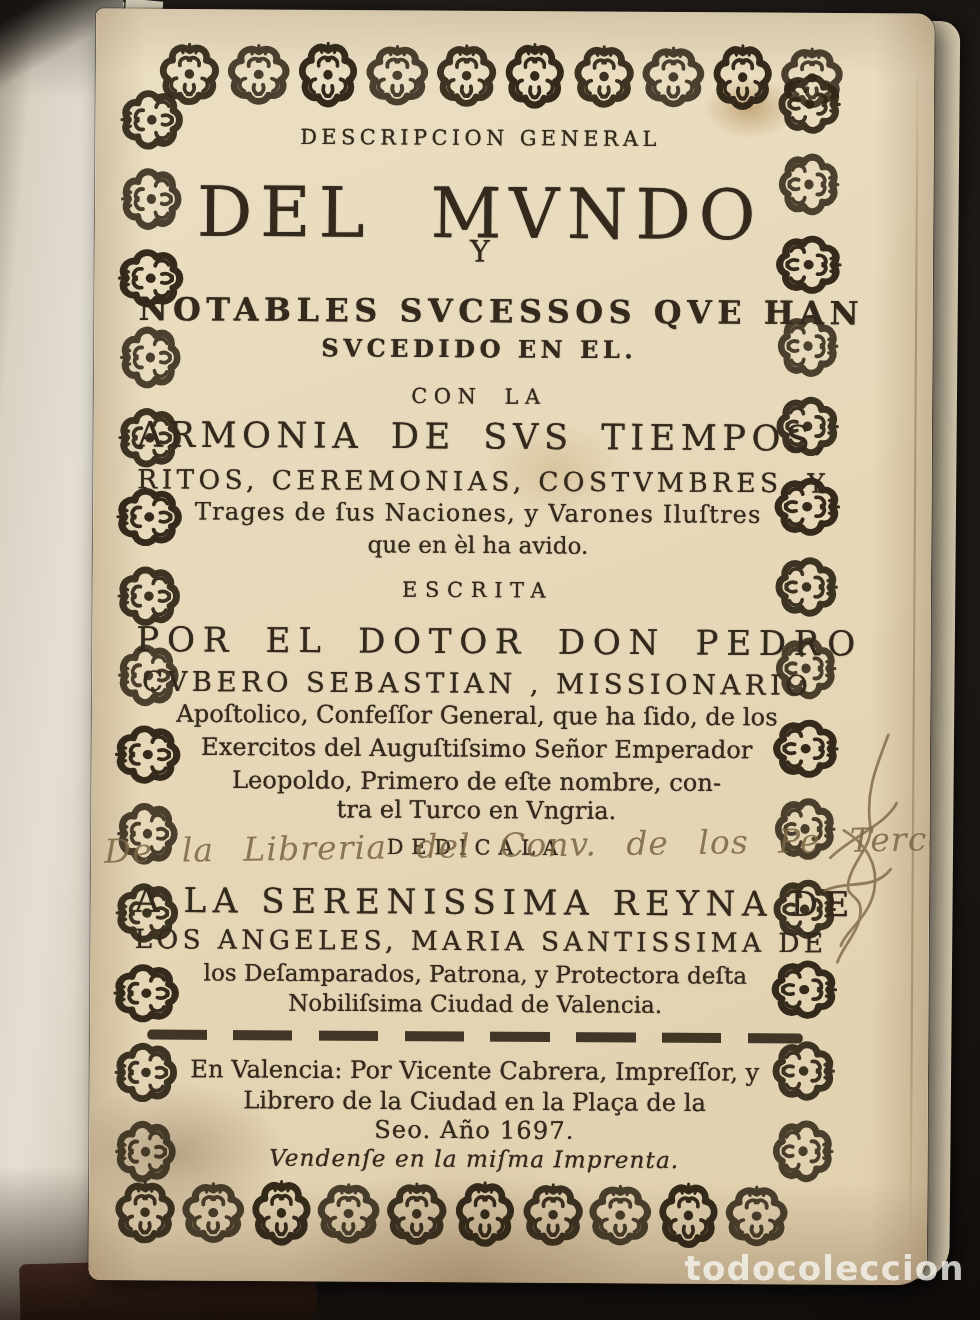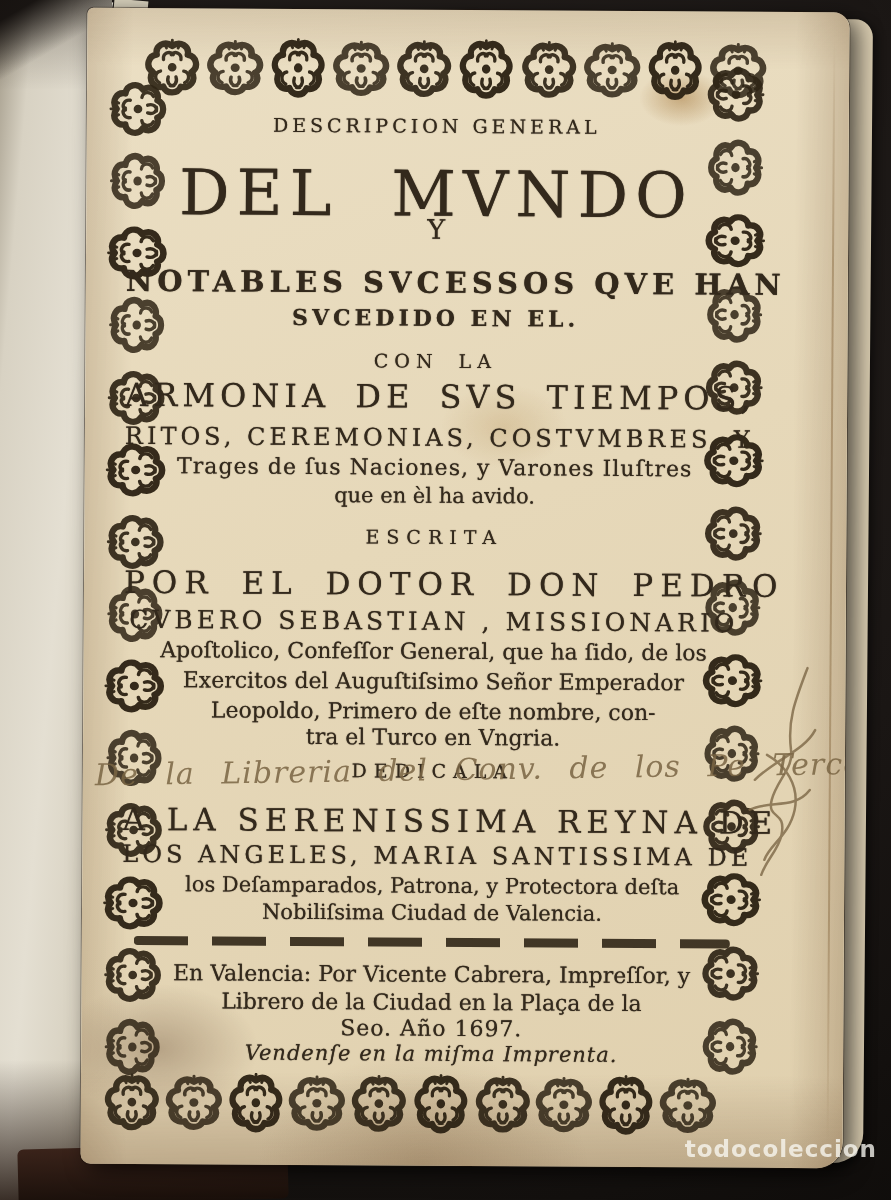--- a/index.html
+++ b/index.html
@@ -82,21 +82,21 @@
   .ln-imp2{top:980px;font-size:22px;}
   .ln-imp3{top:1006px;font-size:22px;letter-spacing:1px;}
   .ln-imp4{top:1032px;font-size:21px;font-style:italic;letter-spacing:1px;}
   
   .inscription{position:absolute;left:-28px;top:742px;width:720px;z-index:6;
     font-style:italic;font-size:30px;color:#7a6544;opacity:.85;white-space:nowrap;
     letter-spacing:1px;word-spacing:16px;transform:rotate(-1.2deg);text-align:left;}
   .flourish{position:absolute;left:612px;top:648px;width:110px;height:235px;z-index:6;opacity:.8;}
   
   .watermark{position:absolute;right:14px;top:1136px;z-index:10;
-    font-family:"DejaVu Sans", sans-serif;font-weight:bold;font-size:23px;
+    font-family:"DejaVu Sans", sans-serif;font-weight:bold;font-size:31px;
     color:rgba(249,247,241,.78);letter-spacing:1px;}
 </style>
 </head>
 <body>
 
 <div class="scene">
   <div class="slip1"></div>
   <div class="slip2"></div>
   <div class="cover-strip"></div>
   <div class="cover-bottom"></div>

